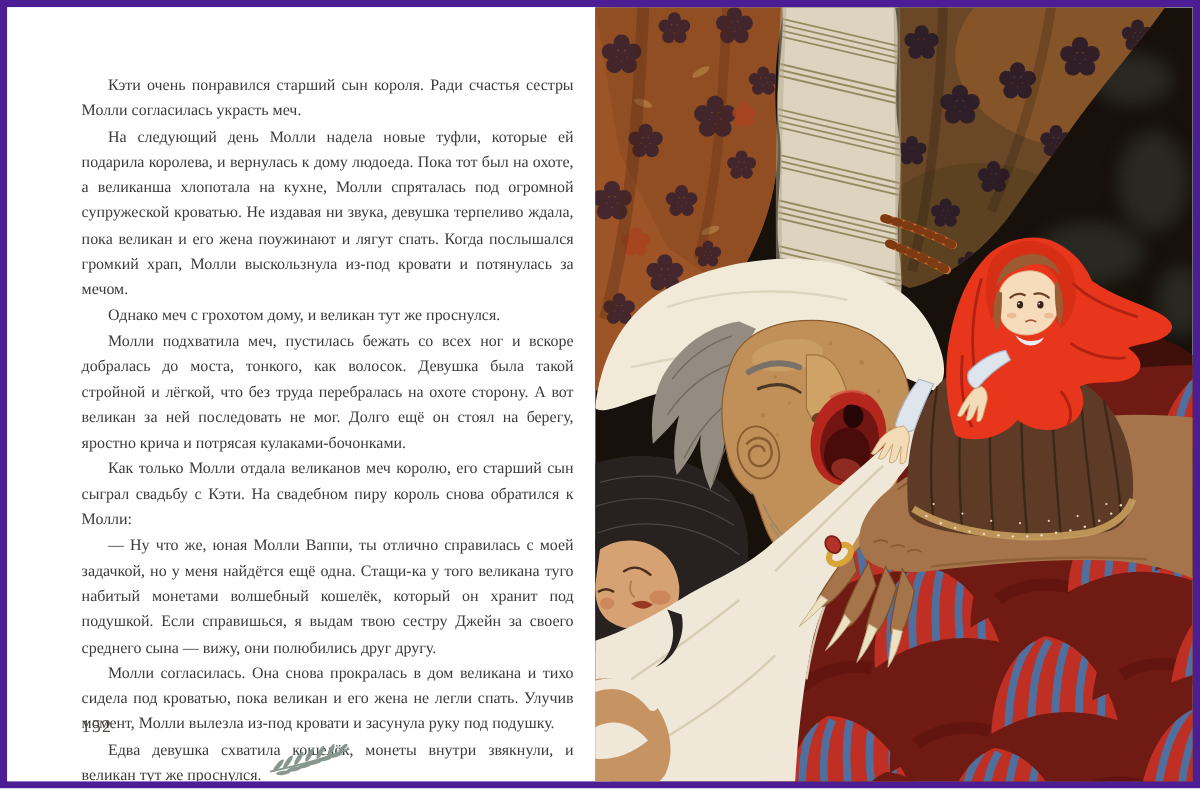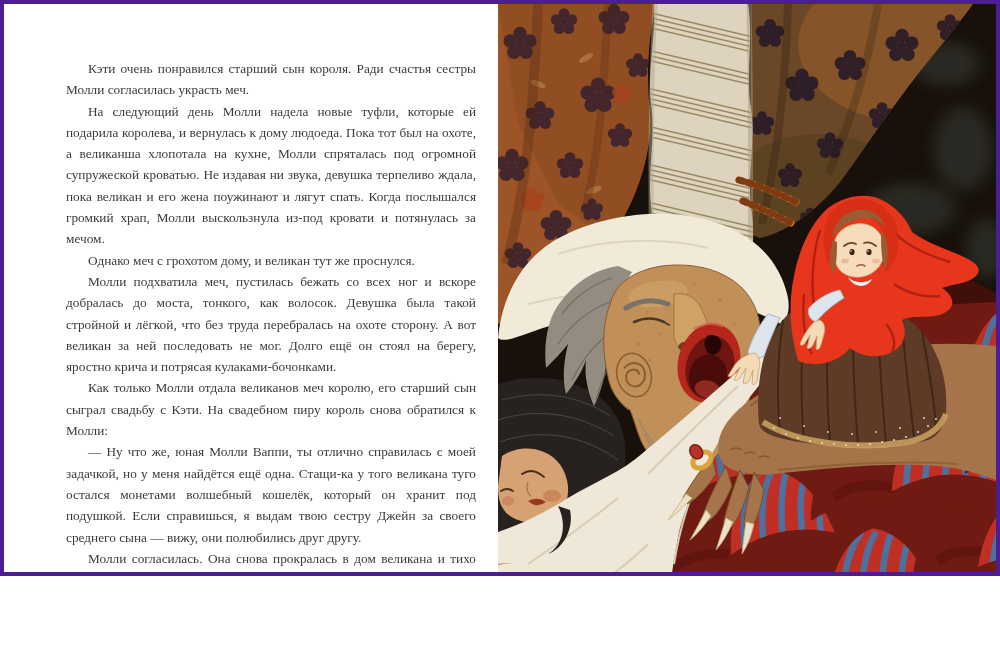--- a/index.html
+++ b/index.html
@@ -1,17 +1,17 @@
 <!DOCTYPE html>
 <html lang="ru"><head>
 <meta charset="utf-8">
 <style>
   html,body{margin:0;padding:0;background:#fff;}
-  .spread{position:relative;width:1000px;height:576px;background:#ffffff;
-          box-sizing:border-box;border:4px solid #4c1d95;overflow:hidden;
+  .spread{position:relative;width:1000px;height:657px;background:#ffffff;
+          box-sizing:border-box;border:6px solid #4c1d95;overflow:hidden;
           font-family:"Liberation Serif", serif;}
   .page-left{position:absolute;left:0;top:0;width:502px;height:659px;background:#ffffff;}
   .text-block{position:absolute;left:62px;top:54px;width:410px;}
   .text-block p{margin:0;font-size:13.3px;line-height:21.3px;color:#3b3b3b;
                 text-align:justify;text-indent:22px;}
   .folio{position:absolute;left:62px;top:592px;width:380px;}
   .page-number{font-size:15px;letter-spacing:1px;color:#4f4b45;}
   .leaf{display:block;margin:2px auto 0 auto;}
   .page-right{position:absolute;right:0;top:0;width:498px;height:659px;}
   .page-right svg{display:block;width:498px;height:659px;}
@@ -21,21 +21,21 @@
 
 <div class="spread">
 
   <div class="page-left">
     <div class="text-block">
       <p>Кэти очень понравился старший сын короля. Ради счастья сестры Молли согласилась украсть меч.</p>
       <p>На следующий день Молли надела новые туфли, которые ей подарила королева, и вернулась к дому людоеда. Пока тот был на охоте, а великанша хлопотала на кухне, Молли спряталась под огромной супружеской кроватью. Не издавая ни звука, девушка терпеливо ждала, пока великан и его жена поужинают и лягут спать. Когда послышался громкий храп, Молли выскользнула из-под кровати и потянулась за мечом.</p>
       <p>Однако меч с грохотом дому, и великан тут же проснулся.</p>
       <p>Молли подхватила меч, пустилась бежать со всех ног и вскоре добралась до моста, тонкого, как волосок. Девушка была такой стройной и лёгкой, что без труда перебралась на охоте сторону. А вот великан за ней последовать не мог. Долго ещё он стоял на берегу, яростно крича и потрясая кулаками-бочонками.</p>
       <p>Как только Молли отдала великанов меч королю, его старший сын сыграл свадьбу с Кэти. На свадебном пиру король снова обратился к Молли:</p>
-      <p>— Ну что же, юная Молли Ваппи, ты отлично справилась с моей задачкой, но у меня найдётся ещё одна. Стащи-ка у того великана туго остался монетами волшебный кошелёк, который он хранит под подушкой. Если справишься, я выдам твою сестру Джейн за своего среднего сына — вижу, они полюбились друг другу.</p>
+      <p>— Ну что же, юная Молли Ваппи, ты отлично справилась с моей задачкой, но у меня найдётся ещё одна. Стащи-ка у того великана туго набитый монетами волшебный кошелёк, который он хранит под подушкой. Если справишься, я выдам твою сестру Джейн за своего среднего сына — вижу, они полюбились друг другу.</p>
       <p>Молли согласилась. Она снова прокралась в дом великана и тихо сидела под кроватью, пока великан и его жена не легли спать. Улучив момент, Молли вылезла из-под кровати и засунула руку под подушку.</p>
       <p>Едва девушка схватила кошелёк, монеты внутри звякнули, и великан тут же проснулся.</p>
       <p>Прижимая кошелёк к груди, Молли опрометью выбежала из дома в лес и вскоре оказалась у моста, тонкого, как волосок. Она опять с лёгкостью перебралась на другую сторону, а великан остался на том берегу, потрясая кулаками.</p>
     </div>
     <div class="folio">
       <div class="page-number">152</div>
       <svg class="leaf" width="72" height="32" viewBox="0 0 72 32">
         <path d="M3,26 C22,22 46,16 69,7" stroke="#87978f" stroke-width="1.6" fill="none"></path>
         <g fill="#87978f">
           <ellipse cx="10" cy="21" rx="6.5" ry="1.9" transform="rotate(-50 10 21)"></ellipse>

